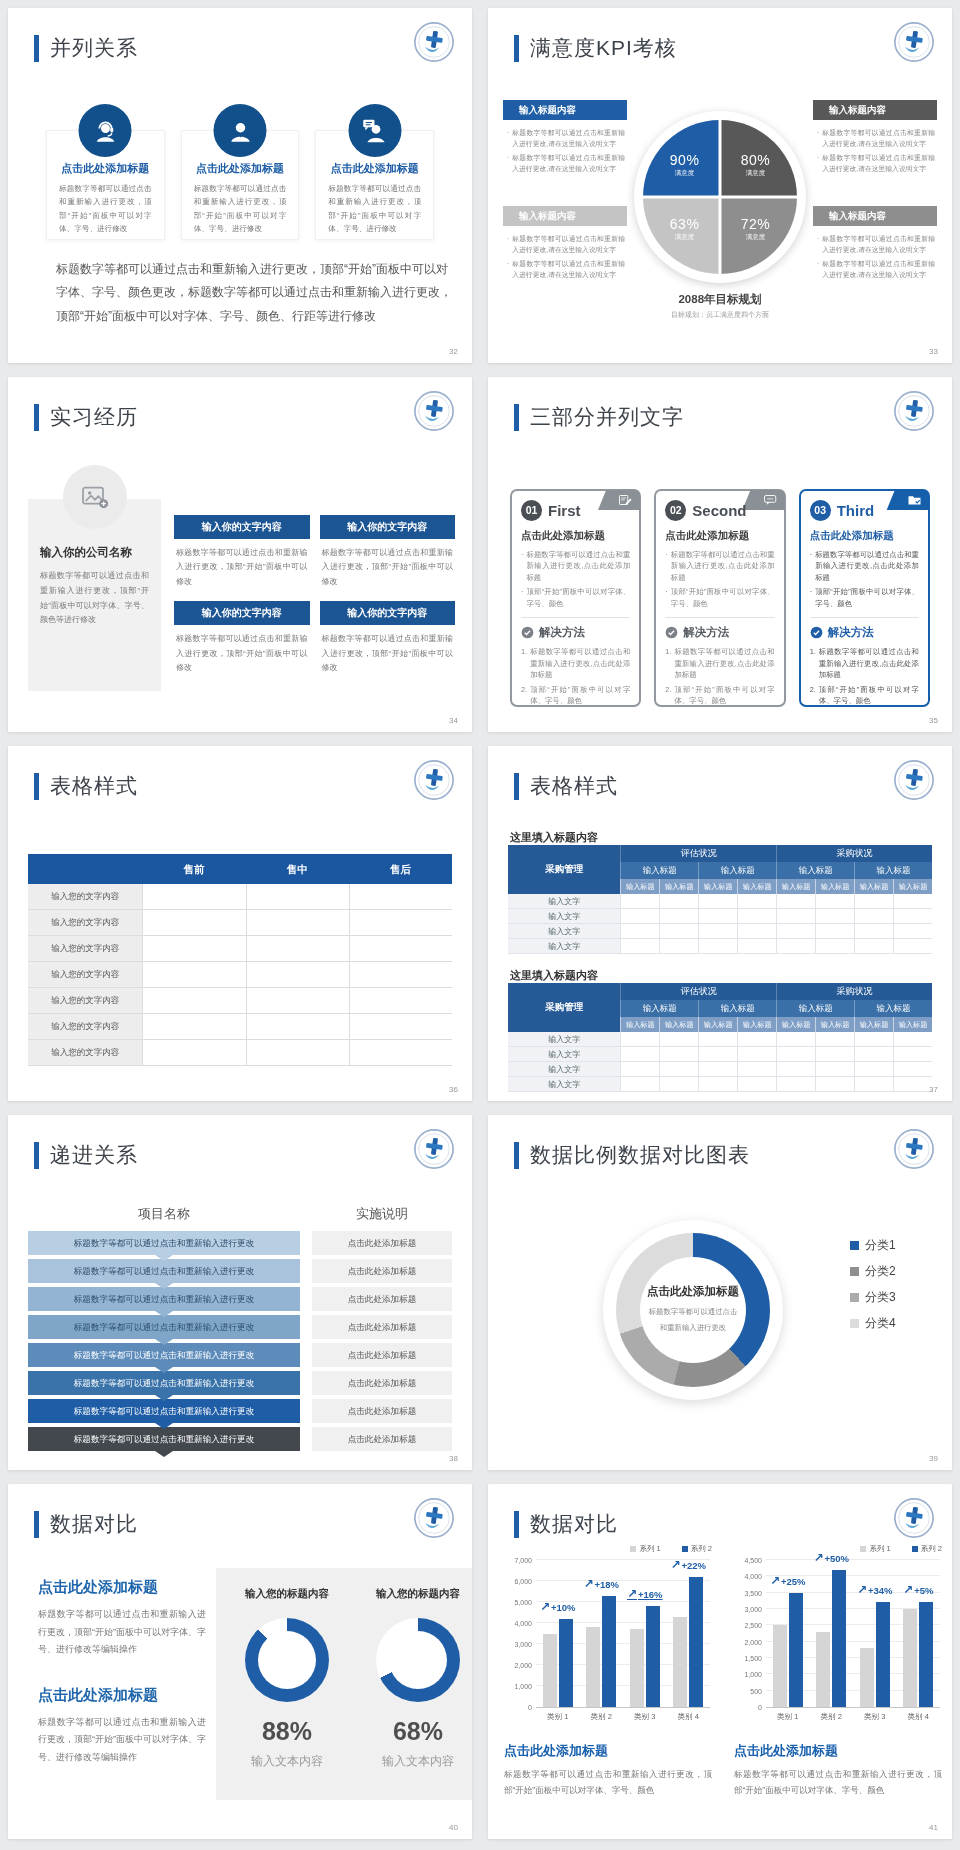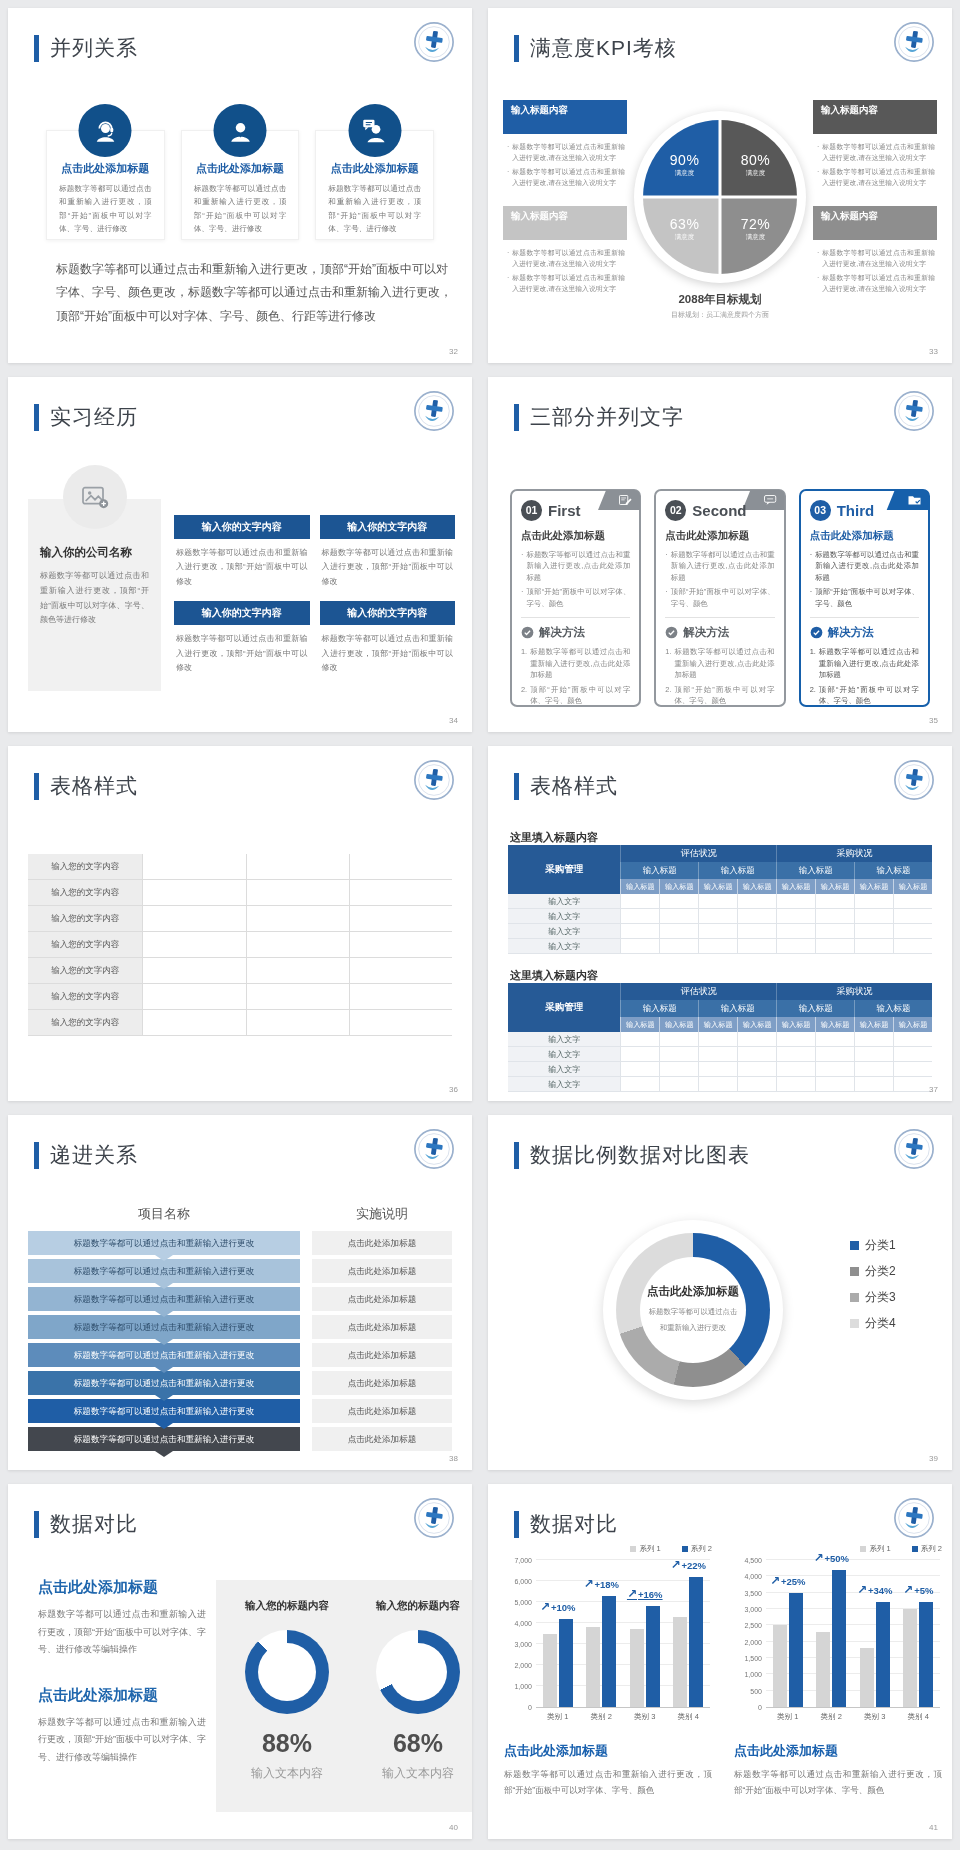--- a/index.html
+++ b/index.html
@@ -16,21 +16,21 @@
 .s32-cards{position:absolute;top:122px;left:38px;right:38px;display:flex;gap:16px;justify-content:center}
 .pcard{flex:1;background:#fff;border:1px solid #f0f0f0;box-shadow:0 1px 4px rgba(0,0,0,.06);position:relative;padding:30px 9px 10px;text-align:center;height:110px}
 .pcircle{position:absolute;top:-27px;left:50%;transform:translateX(-50%);width:53px;height:53px;border-radius:50%;background:#11508a;display:flex;align-items:center;justify-content:center}
 .pcircle svg{width:30px;height:30px}
 .pcard-title{font-size:11px;font-weight:bold;color:#1f5ea6;margin-bottom:6px}
 .pcard-body{font-size:7.6px;color:#777;line-height:1.75;text-align:justify;padding:0 3px}
 .s32-footer{position:absolute;top:250px;left:48px;right:20px;font-size:12px;color:#555;line-height:1.95}
 
 .kbox{position:absolute;width:124px}
 .kbox.tl{top:92px;left:15px}.kbox.tr{top:92px;right:15px}.kbox.bl{top:198px;left:15px}.kbox.br{top:198px;right:15px}
-.kbox-h{height:34px;line-height:20px;color:#fff;font-size:9.5px;font-weight:bold;padding-left:8px}
+.kbox-h{height:20px;line-height:20px;color:#fff;font-size:9.5px;font-weight:bold;padding-left:16px}
 .kbox ul{list-style:none;margin:8px 2px 0 4px}
 .kbox li{display:flex;gap:3px;font-size:6.8px;color:#888;line-height:1.55;margin-bottom:4px;text-align:justify}
 .kbox li .m{color:#999}
 .kpie-wrap{position:absolute;top:103px;left:50%;transform:translateX(-50%);width:172px;height:172px;border-radius:50%;background:#fff;box-shadow:0 2px 10px rgba(0,0,0,.18);padding:9px}
 .kpie{position:relative;width:154px;height:154px;border-radius:50%}
 .kgap-v{position:absolute;left:50%;top:0;bottom:0;width:3px;background:#fff;transform:translateX(-50%)}
 .kgap-h{position:absolute;top:50%;left:0;right:0;height:3px;background:#fff;transform:translateY(-50%)}
 .qlab{position:absolute;transform:translate(-50%,-50%);text-align:center;color:#fff}
 .qlab .big{display:block;font-size:14px;letter-spacing:.5px}
 .qlab .small{display:block;font-size:6.5px;opacity:.92;margin-top:1px}
@@ -103,21 +103,21 @@
 .dc-s{font-size:7.4px;color:#888;line-height:2.1}
 .s39-legend{position:absolute;left:362px;top:122px}
 .s39-li{display:flex;align-items:center;gap:6px;margin-bottom:9px}
 .s39-sq{width:9px;height:9px}
 .s39-lt{font-size:12px;color:#444}
 
 .s40-left{position:absolute;left:30px;top:94px;width:168px}
 .s40-h{font-size:15px;font-weight:bold;color:#1f66ad;margin-bottom:9px}
 .s40-b{font-size:9px;color:#777;line-height:1.95;text-align:justify}
 .s40-blk2{margin-top:27px}
-.gcard{position:absolute;top:96px;width:142px;height:232px;background:#f0f0f0}
+.gcard{position:absolute;top:84px;width:142px;height:232px;background:#f0f0f0}
 .gcard.g1{left:208px}.gcard.g2{left:339px}
 .gcard-t{margin-top:19px;text-align:center;font-size:10.5px;font-weight:bold;color:#333}
 .gauge{width:84px;height:84px;border-radius:50%;margin:17px auto 0;position:relative}
 .gauge .ghole{position:absolute;left:50%;top:50%;transform:translate(-50%,-50%);width:58px;height:58px;border-radius:50%;background:#fff}
 .gpct{margin-top:15px;text-align:center;font-size:25px;font-weight:bold;color:#4f4f4f}
 .glab{margin-top:7px;text-align:center;font-size:12px;color:#999}
 
 .s41-panels{position:absolute;top:58px;left:16px;right:10px;display:flex;gap:22px}
 .s41-panel{flex:1;position:relative}
 .bc-legend{display:flex;justify-content:flex-end;gap:21px;align-items:center;font-size:7.5px;color:#666;height:13px;margin-bottom:5px}
@@ -479,20 +479,26 @@
 
   <div class="slide">
     <div class="s-head">
       <span class="bar"></span>
       <span class="txt">表格样式</span>
     </div>
     <svg class="logo" viewBox="0 0 40 40">
         <use href="#logo-sym"></use>
       </svg>
     <div class="t36">
+        <div class="t36-row t36-head">
+          <div class="t36-first"></div>
+          <div class="t36-hcell">售前</div>
+          <div class="t36-hcell">售中</div>
+          <div class="t36-hcell">售后</div>
+        </div>
         <div class="t36-row">
           <div class="t36-label">输入您的文字内容</div>
           <div class="t36-cell"></div>
           <div class="t36-cell"></div>
           <div class="t36-cell"></div>
         </div>
         <div class="t36-row">
           <div class="t36-label">输入您的文字内容</div>
           <div class="t36-cell"></div>
           <div class="t36-cell"></div>

